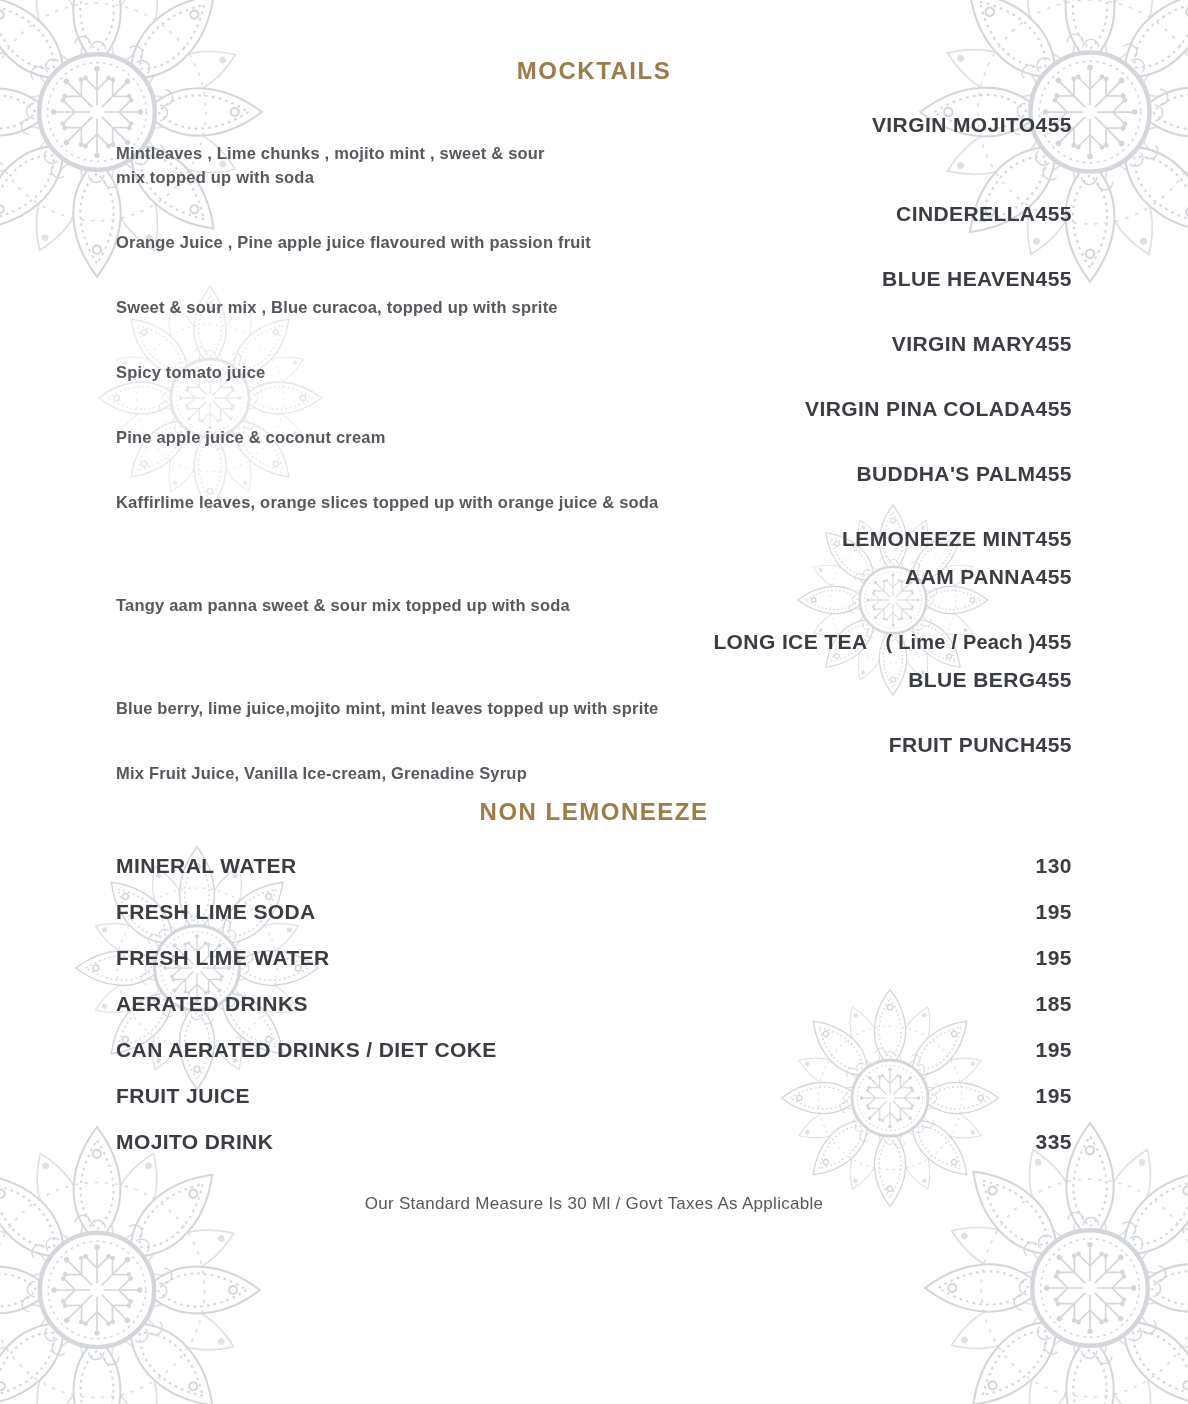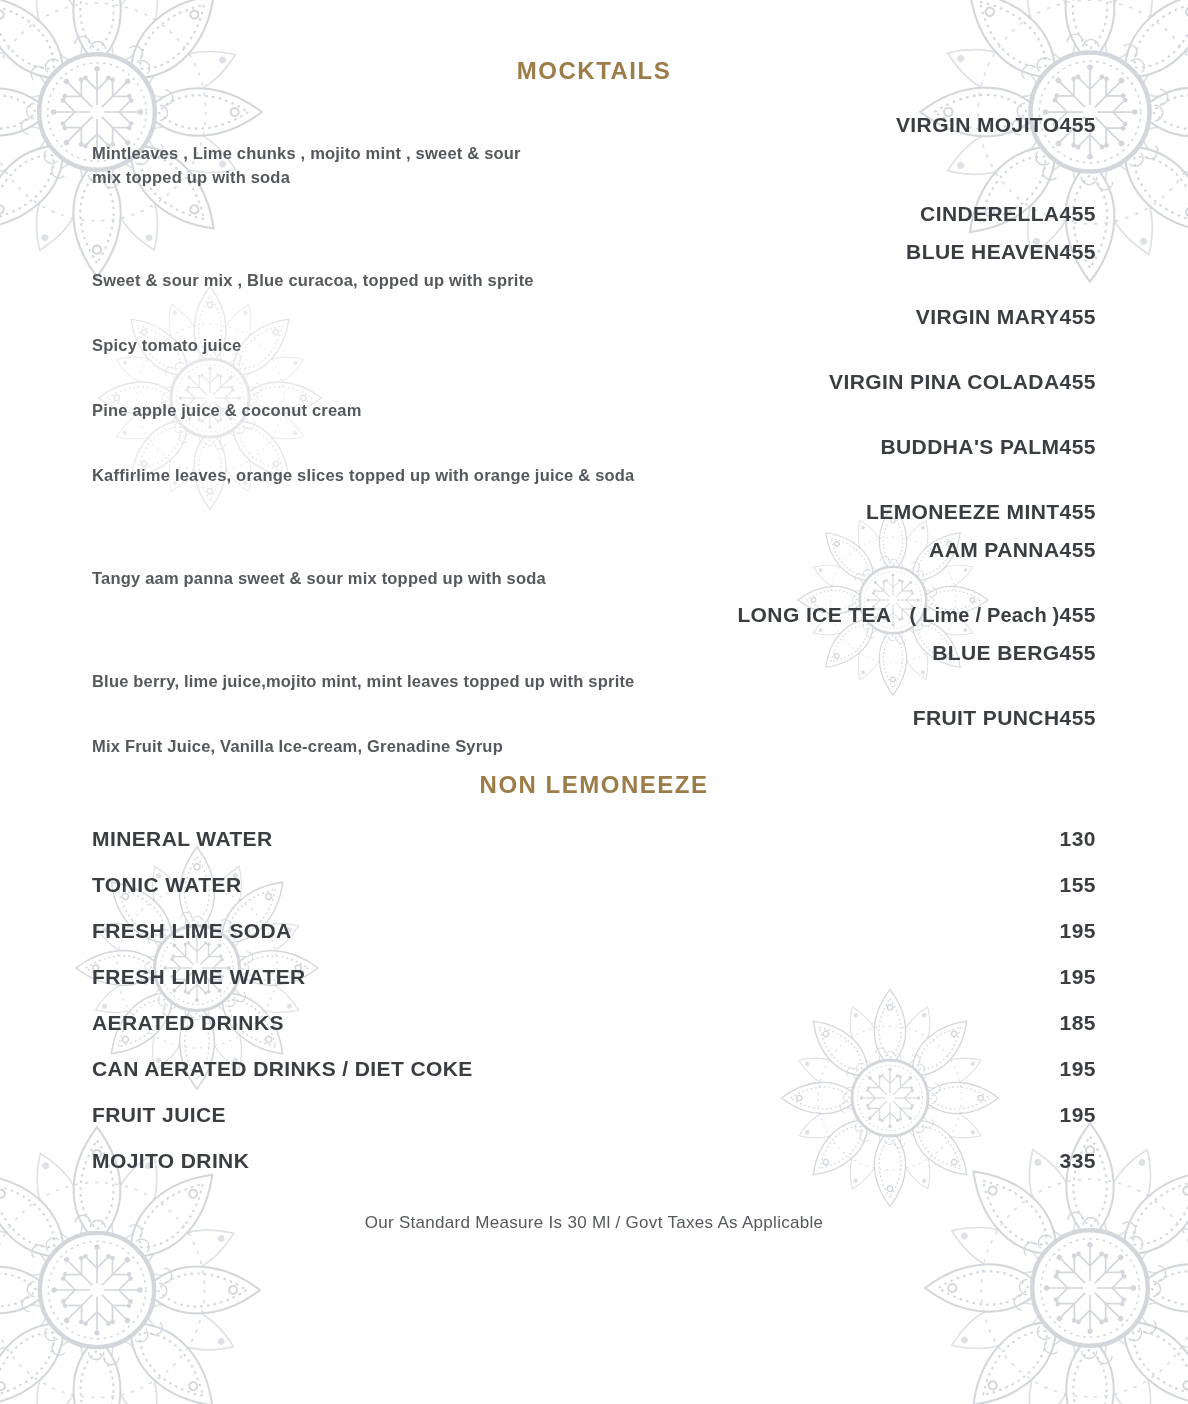--- a/index.html
+++ b/index.html
@@ -15,21 +15,21 @@
     background:var(--bg);
     font-family:"Liberation Sans","DejaVu Sans",sans-serif;
     overflow:hidden;
   }
   .page{position:relative;width:1188px;height:1404px;overflow:hidden;background:var(--bg);}
 
   
   .mandala{position:absolute;z-index:1;opacity:.5;pointer-events:none;}
   .mandala.faint{opacity:.3;}
   
-  .content{position:absolute;inset:0;z-index:2;padding:56px 92px 0;box-sizing:border-box;border-radius:25px;}
+  .content{position:absolute;inset:0;z-index:2;padding:56px 116px 0;box-sizing:border-box;border-radius:25px;}
   .section-title{
     text-align:center;font-weight:bold;font-size:24px;line-height:30px;
     color:var(--accent);letter-spacing:1.5px;margin:0;
   }
   .section-title.first{margin-bottom:26px;}
   .section-title.second{margin-top:10px;margin-bottom:26px;}
   .item{margin-bottom:12px;}
   .item-title-row{display:flex;justify-content:flex-end;align-items:baseline;margin-bottom:3px;}
   .item-name{font-weight:bold;font-size:21px;line-height:26px;color:var(--item);letter-spacing:.4px;}
   .item-note{font-weight:bold;font-size:20px;color:var(--item);margin-left:18px;letter-spacing:.2px;}
@@ -138,20 +138,21 @@
 mix topped up with soda</div>
   </div>
 
   <div class="item">
     <div class="item-title-row">
       <div>
         <span class="item-name">CINDERELLA</span>
       </div>
       <span class="item-price">455</span>
     </div>
+    <div class="item-desc">Orange Juice , Pine apple juice flavoured with passion fruit</div>
   </div>
 
   <div class="item">
     <div class="item-title-row">
       <div>
         <span class="item-name">BLUE HEAVEN</span>
       </div>
       <span class="item-price">455</span>
     </div>
     <div class="item-desc">Sweet &amp; sour mix , Blue curacoa, topped up with sprite</div>
@@ -237,24 +238,20 @@
 </div>
 
     <h2 class="section-title second">NON LEMONEEZE</h2>
 
     <div>
   <div class="simple-row">
     <span class="item-name">MINERAL WATER</span>
     <span class="item-price">130</span>
   </div>
 
-  <div class="simple-row">
-    <span class="item-name">TONIC WATER</span>
-    <span class="item-price">155</span>
-  </div>
 
   <div class="simple-row">
     <span class="item-name">FRESH LIME SODA</span>
     <span class="item-price">195</span>
   </div>
 
   <div class="simple-row">
     <span class="item-name">FRESH LIME WATER</span>
     <span class="item-price">195</span>
   </div>

